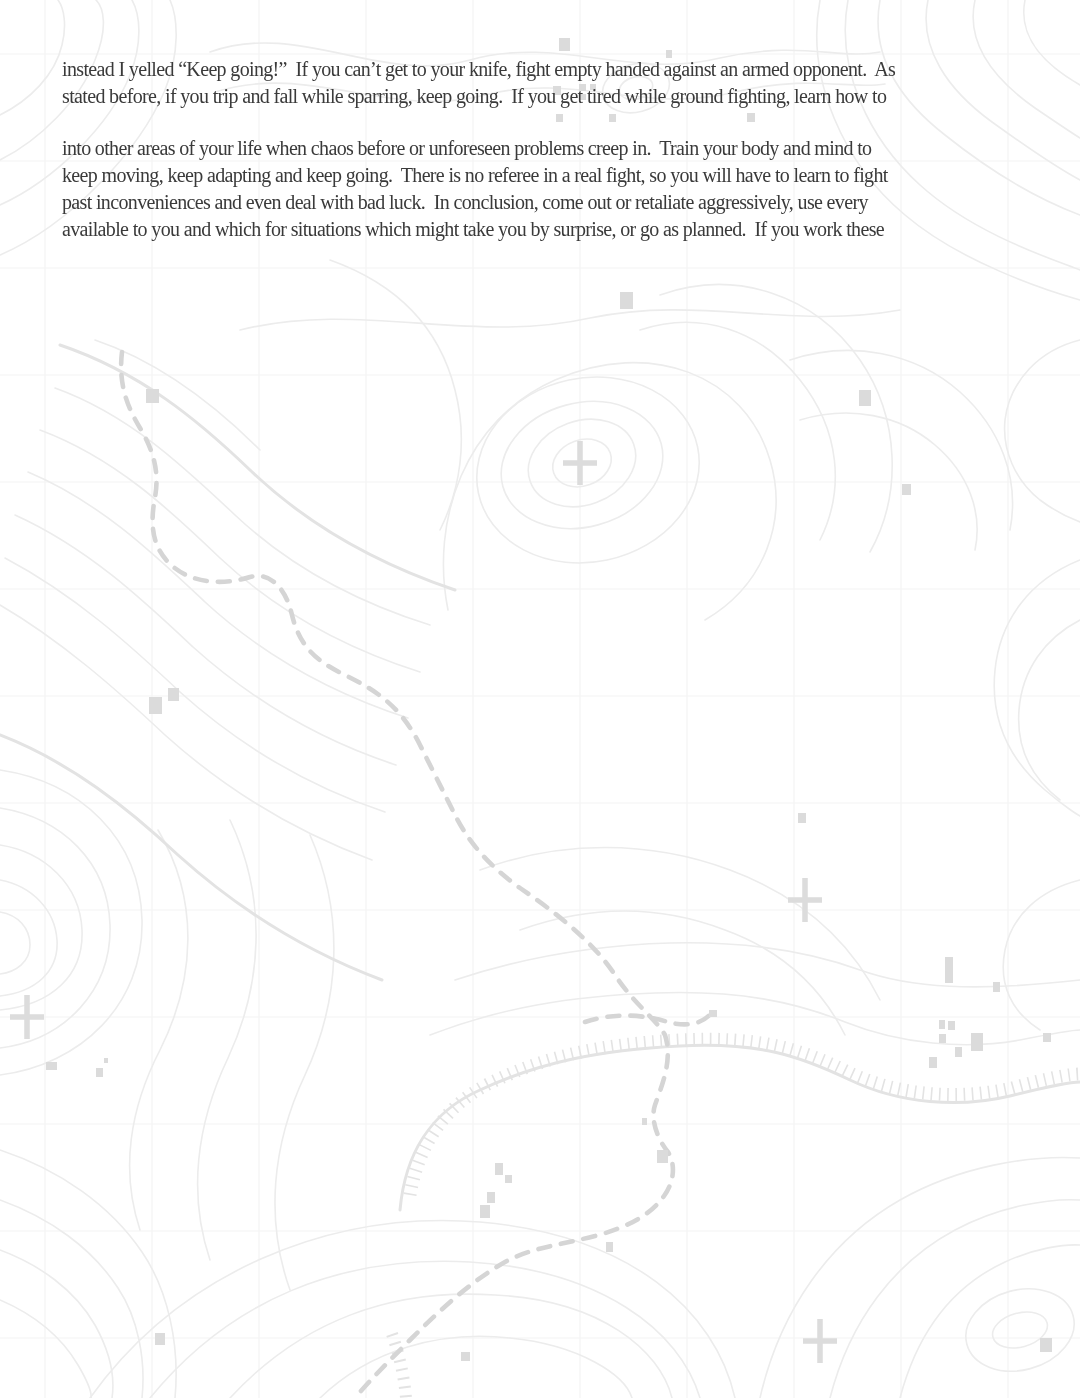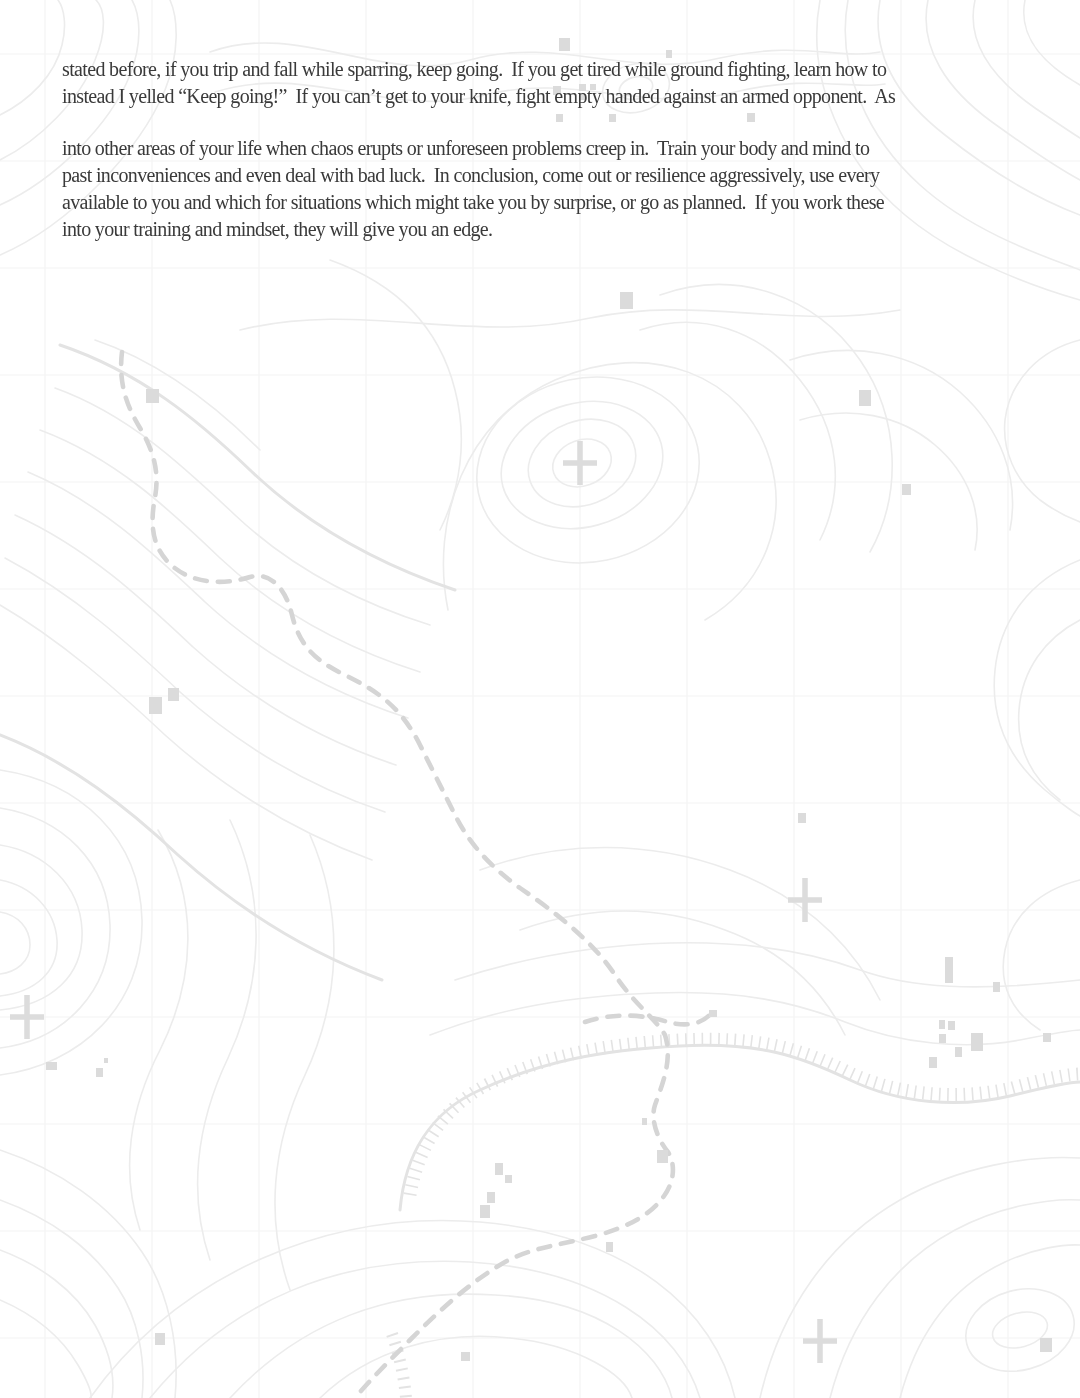--- a/index.html
+++ b/index.html
@@ -200,24 +200,24 @@
       <rect x="480" y="1205" width="10" height="13"></rect>
       <rect x="606" y="1242" width="7" height="10"></rect>
       <rect x="155" y="1333" width="10" height="12"></rect>
       <rect x="461" y="1352" width="9" height="9"></rect>
       <rect x="1040" y="1338" width="12" height="14"></rect>
     </g>
   </svg>
 
   <div class="text-block">
     <p>
+      <span class="line">instead I yelled “Keep going!”  If you can’t get to your knife, fight empty handed against an armed opponent.  As</span>
       <span class="line">stated before, if you trip and fall while sparring, keep going.  If you get tired while ground fighting, learn how to</span>
-      <span class="line">instead I yelled “Keep going!”  If you can’t get to your knife, fight empty handed against an armed opponent.  As</span>
     </p>
     <p>
-      <span class="line">into other areas of your life when chaos erupts or unforeseen problems creep in.  Train your body and mind to</span>
-      <span class="line">past inconveniences and even deal with bad luck.  In conclusion, come out or resilience aggressively, use every</span>
+      <span class="line">into other areas of your life when chaos before or unforeseen problems creep in.  Train your body and mind to</span>
+      <span class="line">keep moving, keep adapting and keep going.  There is no referee in a real fight, so you will have to learn to fight</span>
+      <span class="line">past inconveniences and even deal with bad luck.  In conclusion, come out or retaliate aggressively, use every</span>
       <span class="line">available to you and which for situations which might take you by surprise, or go as planned.  If you work these</span>
-      <span class="line">into your training and mindset, they will give you an edge.</span>
     </p>
   </div>
 
 </div>
 
 </body></html>

